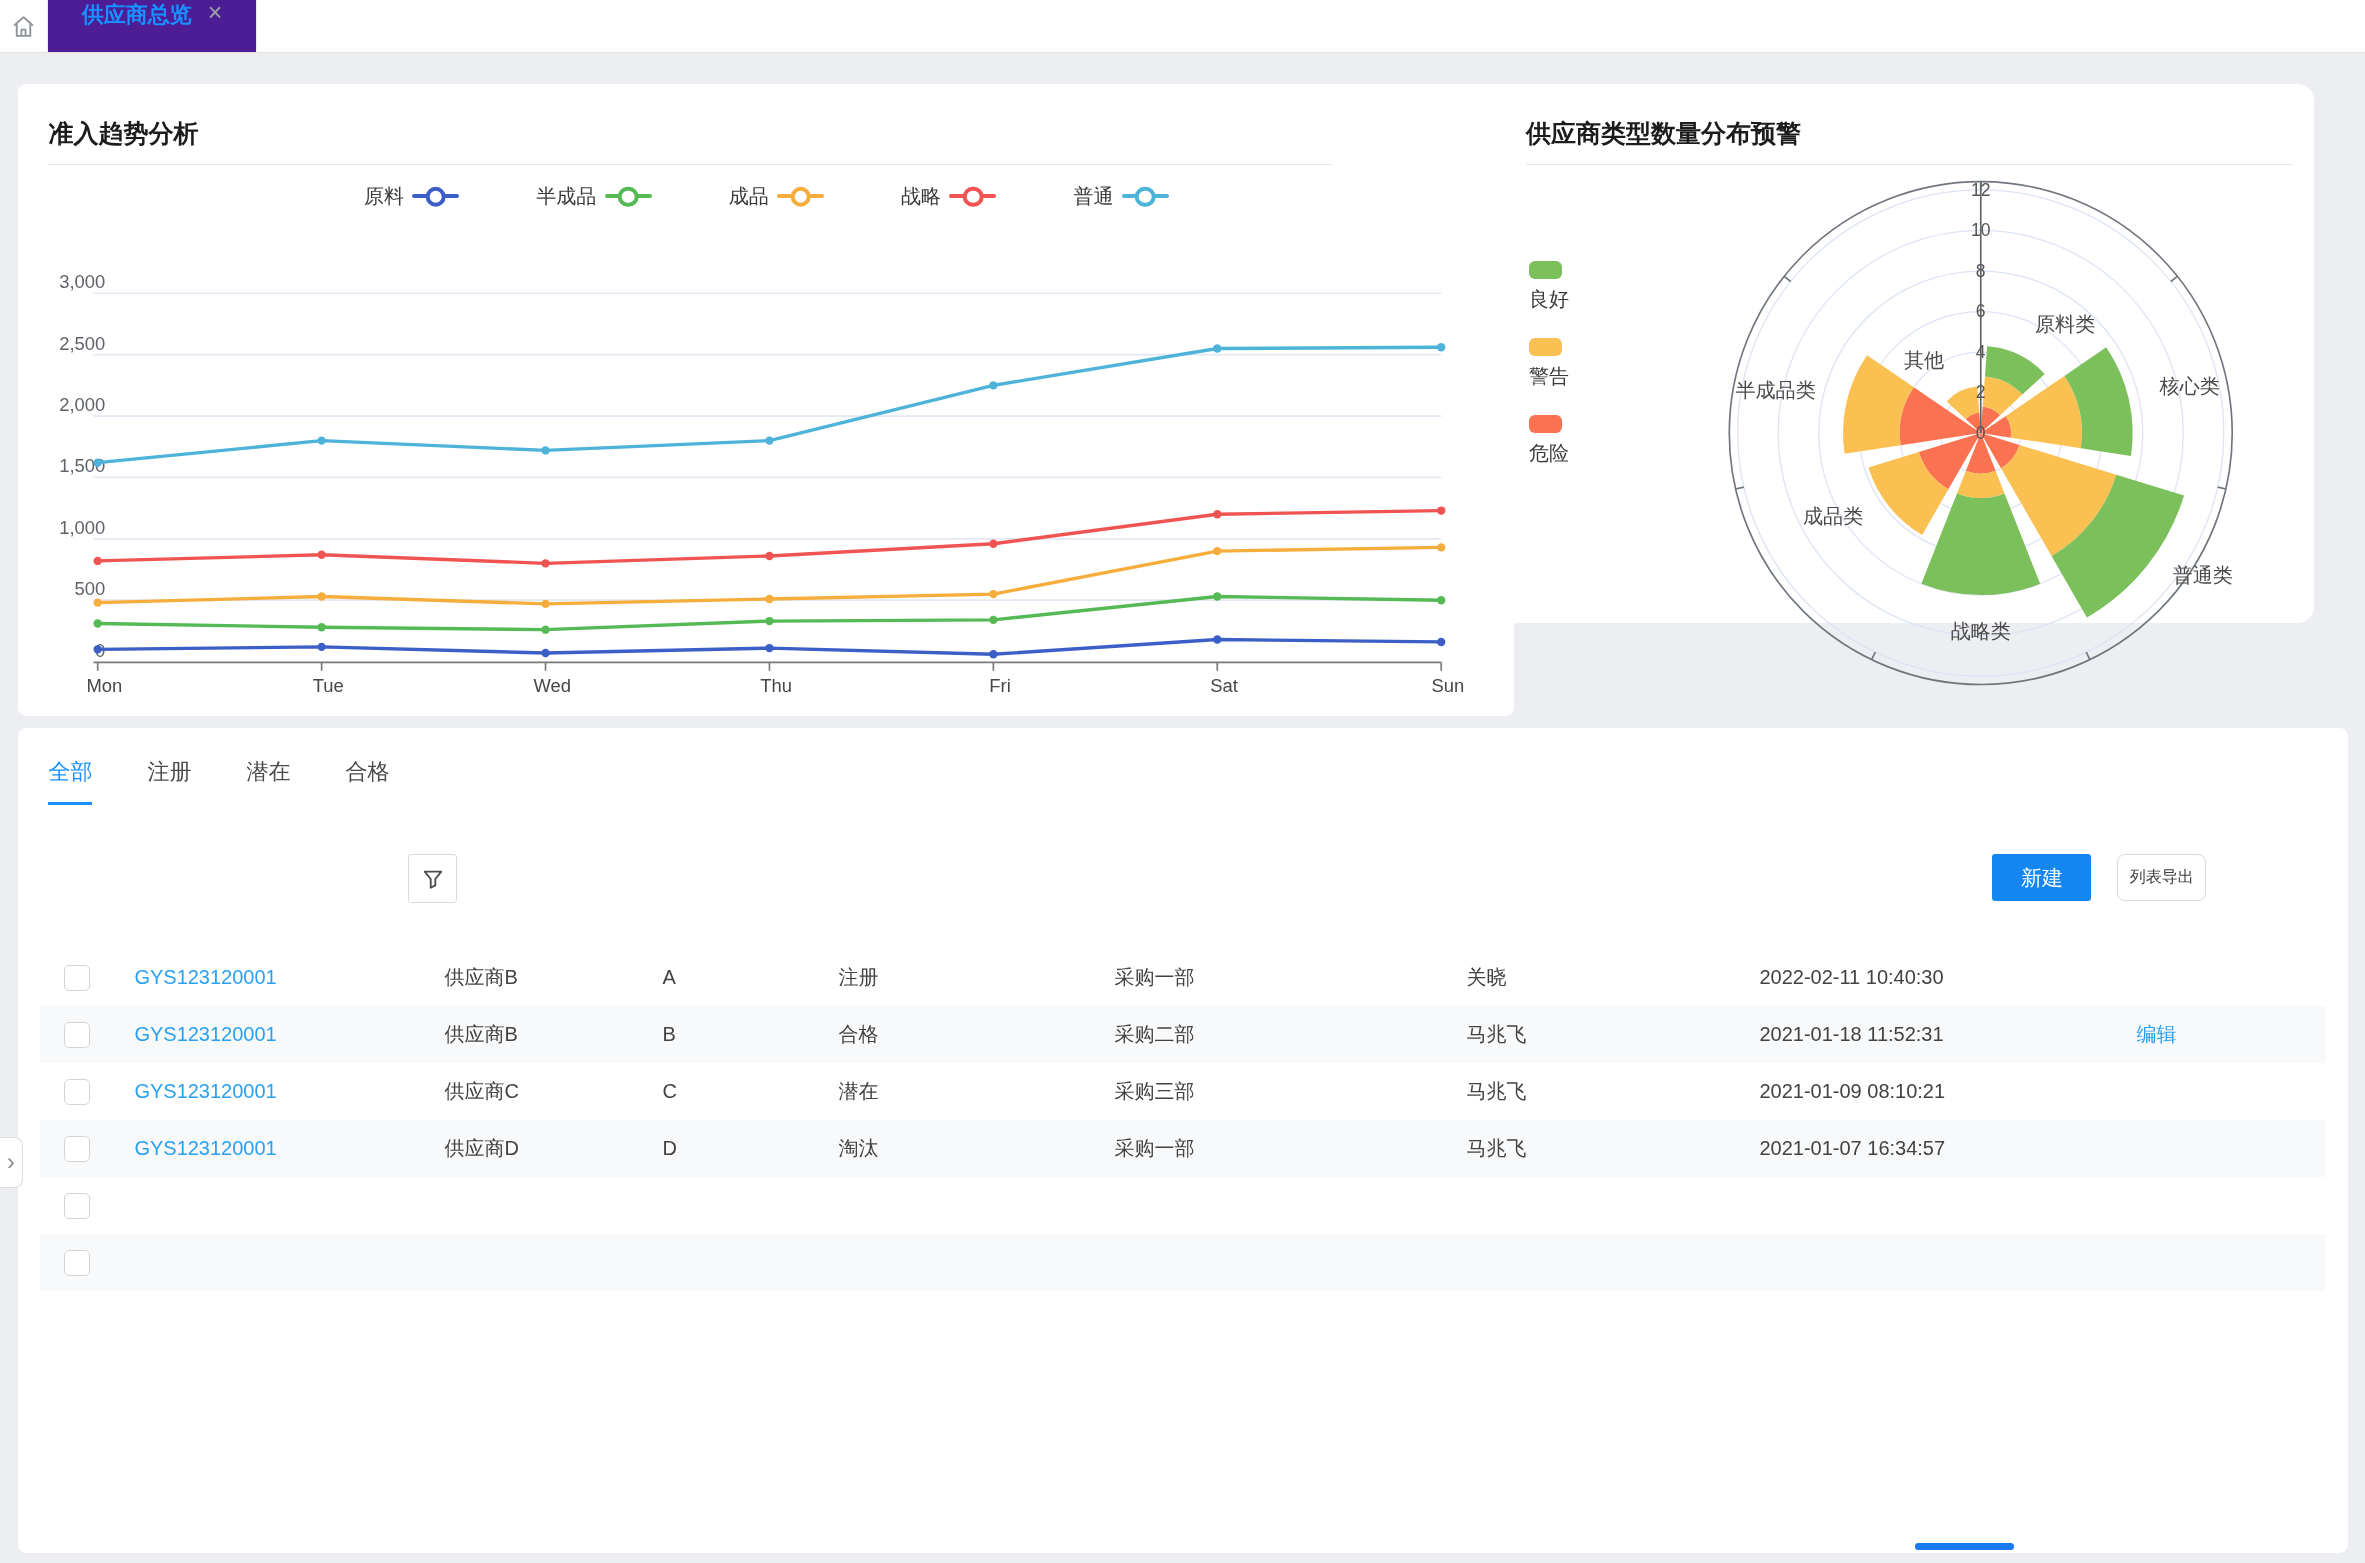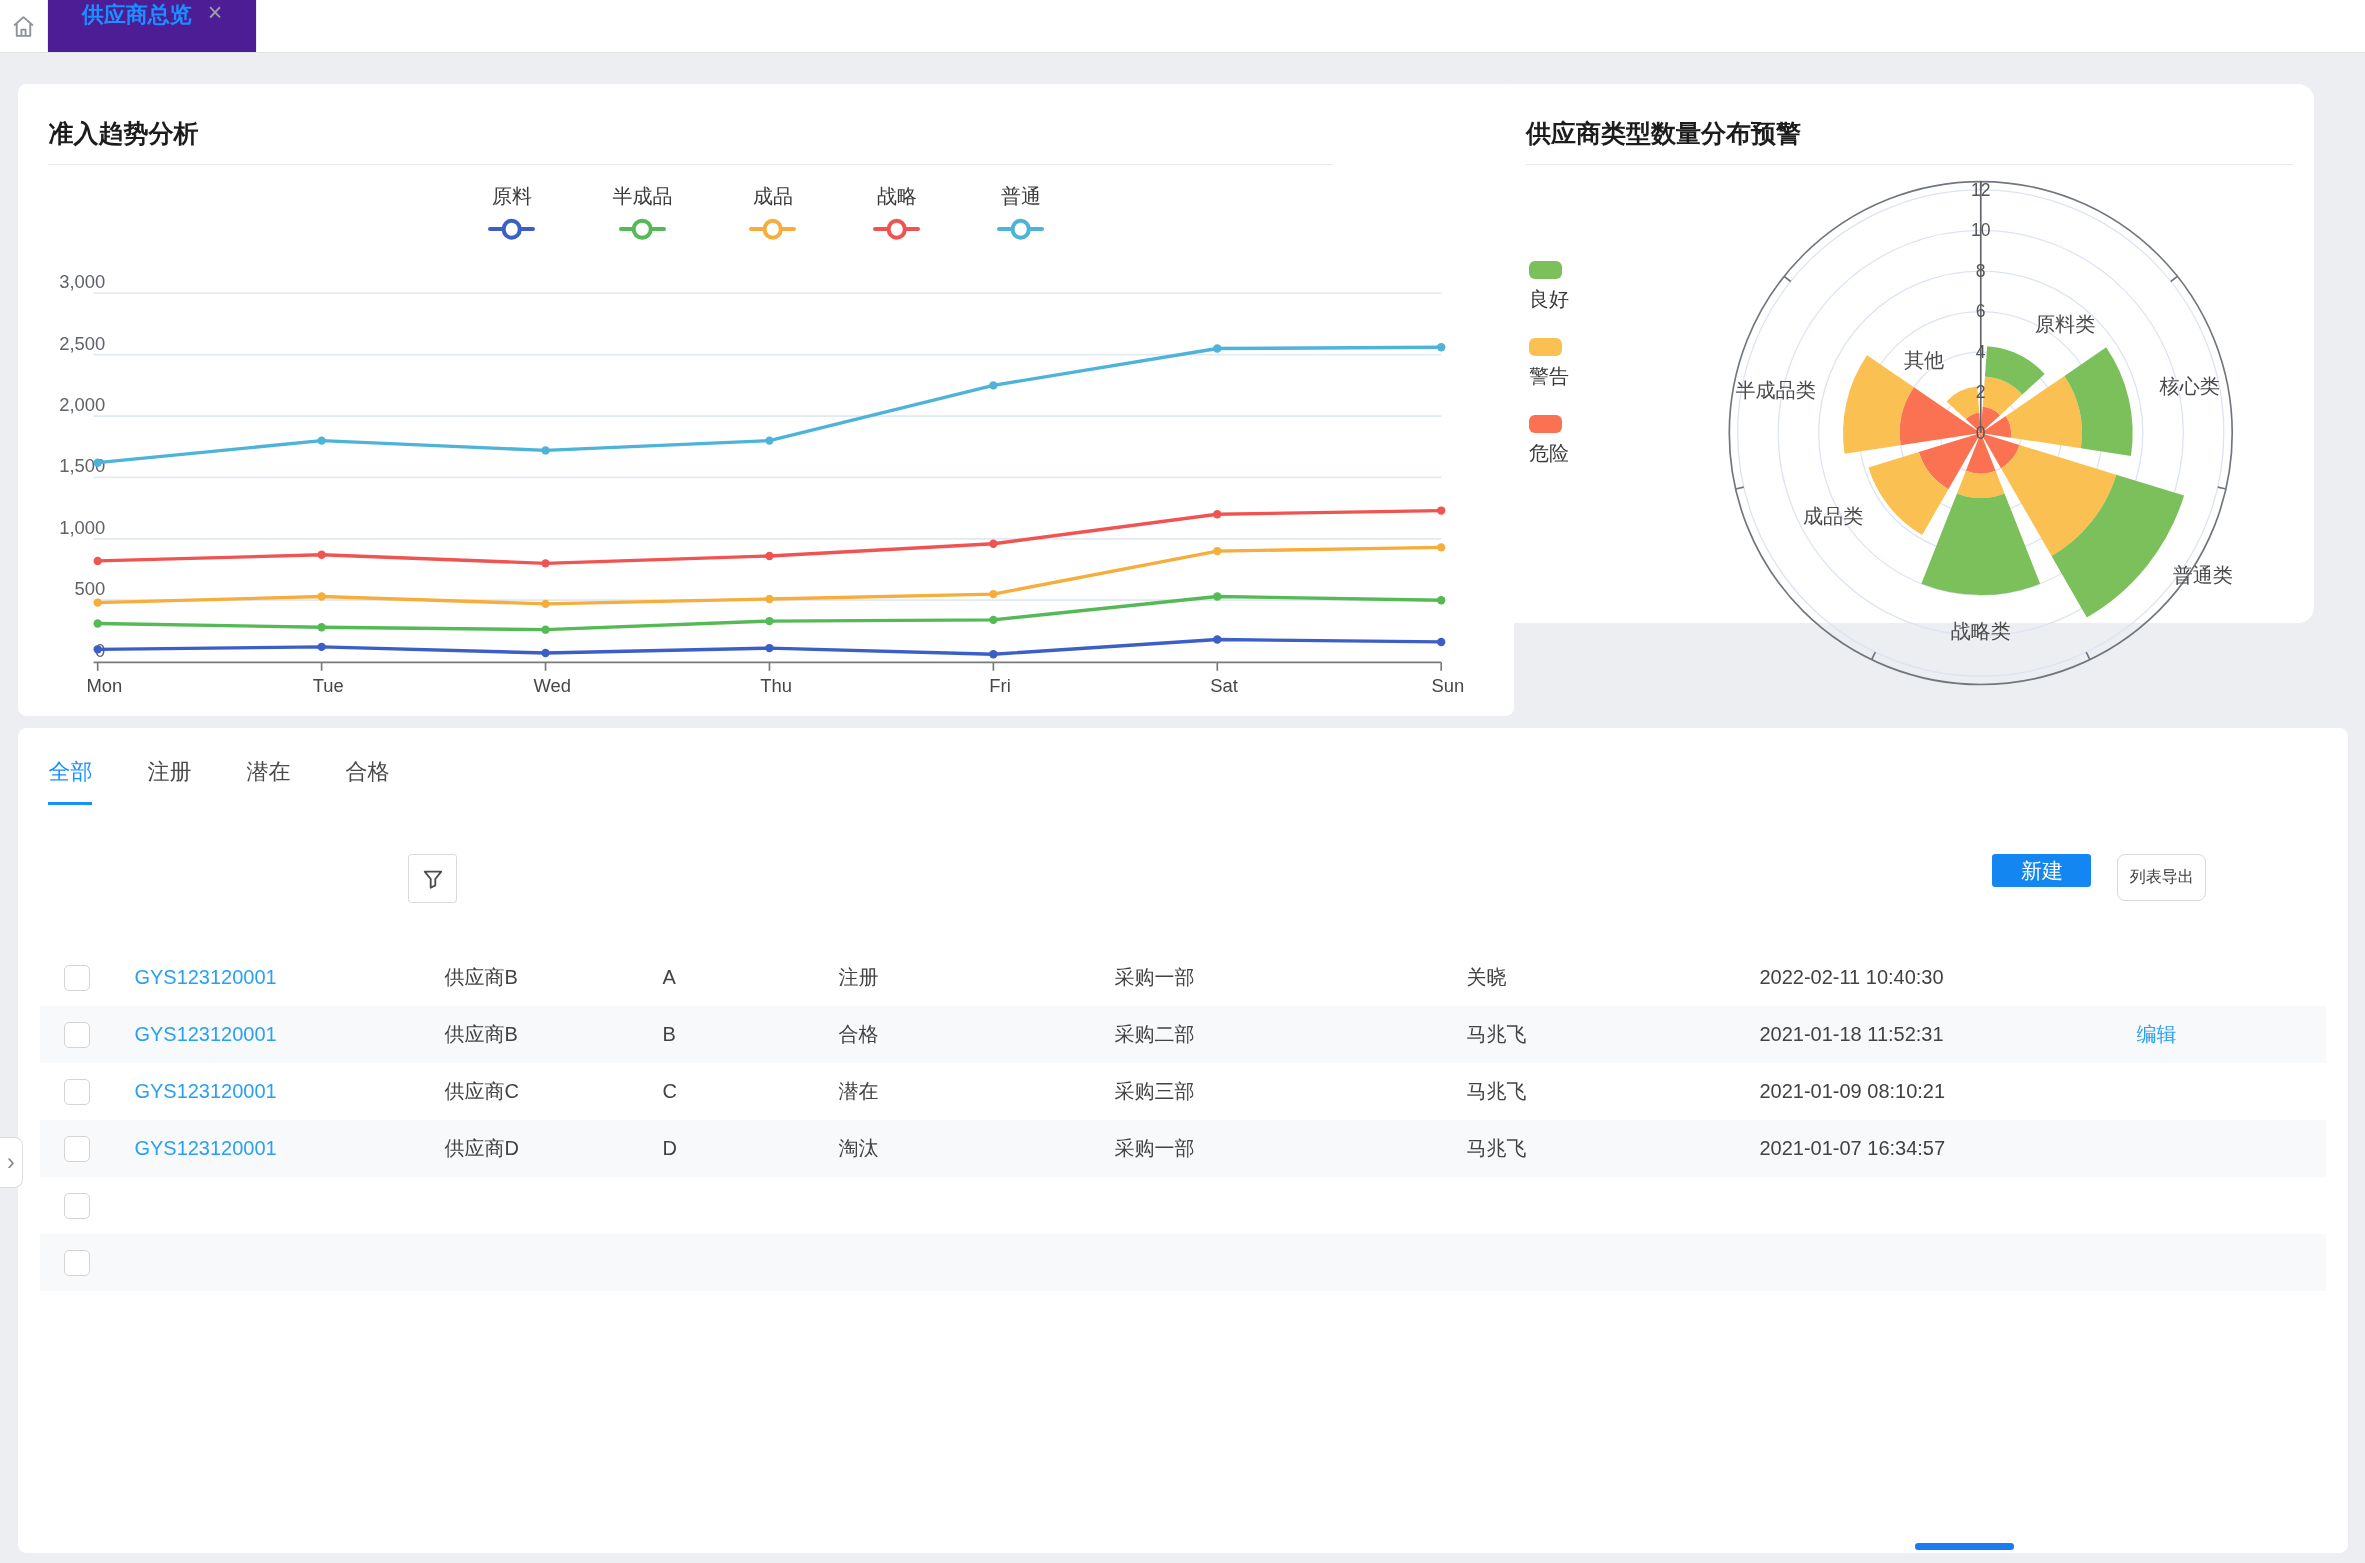--- a/index.html
+++ b/index.html
@@ -23,21 +23,21 @@
   #trend-card{left:18.4px;top:84px;width:1451px;height:632px;padding-left:45px;}
   #warn-card{left:1496px;top:84px;width:818px;height:539px;border-radius:16px;}
   #table-card{left:18.4px;top:728px;width:2330px;height:825px;}
   .card-title{position:absolute;left:30px;top:33px;font-size:25px;font-weight:700;color:#1c1c1c;}
   .card-divider{position:absolute;left:30px;top:80px;height:0.8px;background:#e6e8ea;}
   #trend-card .card-divider{width:1284px;}
   #warn-card .card-divider{width:767px;}
   
   .line-legend{position:absolute;left:0;top:99px;width:100%;display:flex;
     justify-content:center;gap:77px;}
-  .lg-item{display:flex;flex-direction:column;align-items:center;gap:8.4px;cursor:pointer;}
+  .lg-item{display:flex;flex-direction:row;align-items:center;gap:8.4px;cursor:pointer;}
   .lg-label{font-size:20px;color:#3a3a3a;}
   .lg-marker{position:relative;width:47px;height:22px;}
   .lg-marker .ln{position:absolute;left:0;right:0;top:8.4px;height:4.2px;border-radius:2.5px;}
   .lg-marker .ci{position:absolute;left:50%;top:50%;transform:translate(-50%,-50%);
     width:12.6px;height:12.6px;border-radius:50%;background:#fff;border:4.2px solid #000;}
   .chart-svg{position:absolute;left:0;top:0;}
   
   .rose-legend{position:absolute;left:33px;top:177px;display:flex;flex-direction:column;gap:25px;}
   .rl-item{display:flex;flex-direction:column;gap:7.5px;cursor:pointer;}
   .rl-swatch{width:33px;height:17.6px;border-radius:5.9px;}
@@ -49,21 +49,21 @@
   .toolbar{position:absolute;left:0;top:126px;width:100%;height:49px;}
   .search-group{position:absolute;left:53px;top:0;display:flex;}
   .search-input{width:248px;height:45px;border:0.8px solid #d9d9d9;border-right:none;
     border-radius:3.3px 0 0 3.3px;padding:0 15px;font-size:20px;color:#333;outline:none;
     font-family:inherit;}
   .search-input::placeholder{color:#bdbdbd;}
   .search-btn{width:54px;height:47px;border:0.8px solid #d9d9d9;border-radius:0 3.3px 3.3px 0;
     background:#fff;display:flex;align-items:center;justify-content:center;cursor:pointer;}
   .filter-btn{position:absolute;left:390px;top:0;width:47px;height:47px;border:0.8px solid #d9d9d9;
     border-radius:3.3px;background:#fff;display:flex;align-items:center;justify-content:center;cursor:pointer;}
-  .btn-primary{position:absolute;top:0;height:33px;background:#1486f2;color:#fff;border:none;
+  .btn-primary{position:absolute;top:0;height:47px;background:#1486f2;color:#fff;border:none;
     border-radius:3.3px;font-size:21px;padding:0 28.5px;cursor:pointer;font-family:inherit;}
   #btn-new{right:257px;}
   .btn-default{position:absolute;top:0;height:47px;background:#fff;color:#3c3c3c;
     border:0.8px solid #d9d9d9;border-radius:8px;font-size:16px;padding:0 11.7px;cursor:pointer;font-family:Liberation Serif, serif;}
   #btn-export{right:142px;}
   
   .tbl{position:absolute;left:22px;top:221px;width:2286px;}
   .trow{display:grid;grid-template-columns:69px 310px 218px 176px 276px 352px 293px 377px auto;
     align-items:center;}
   .thead{height:65px;background:#fafafa;font-size:20px;color:#2c2c2c;}

